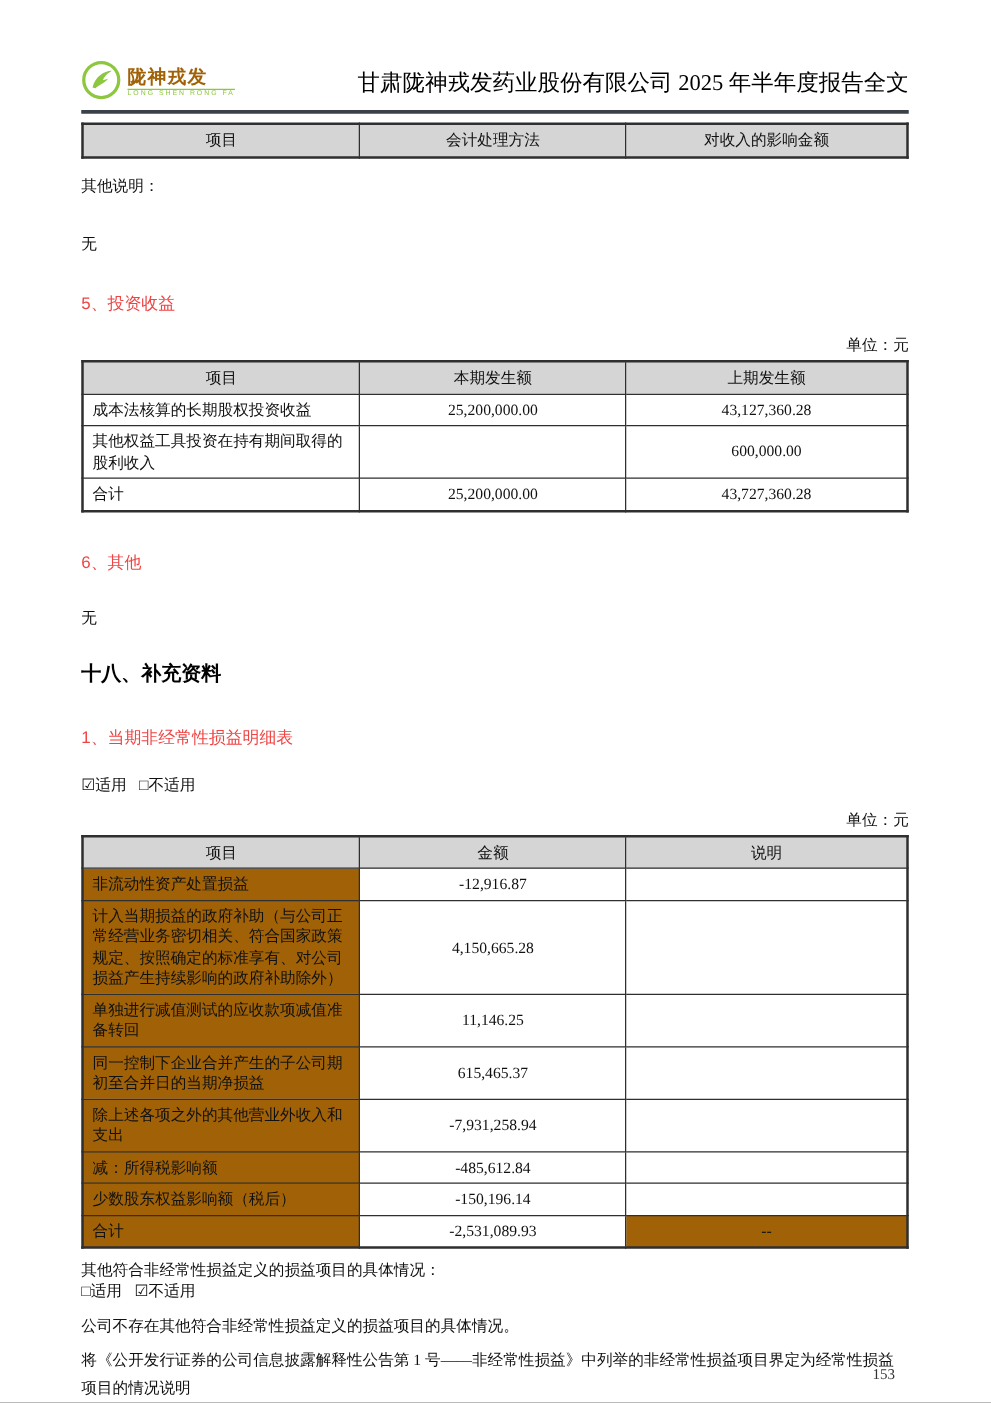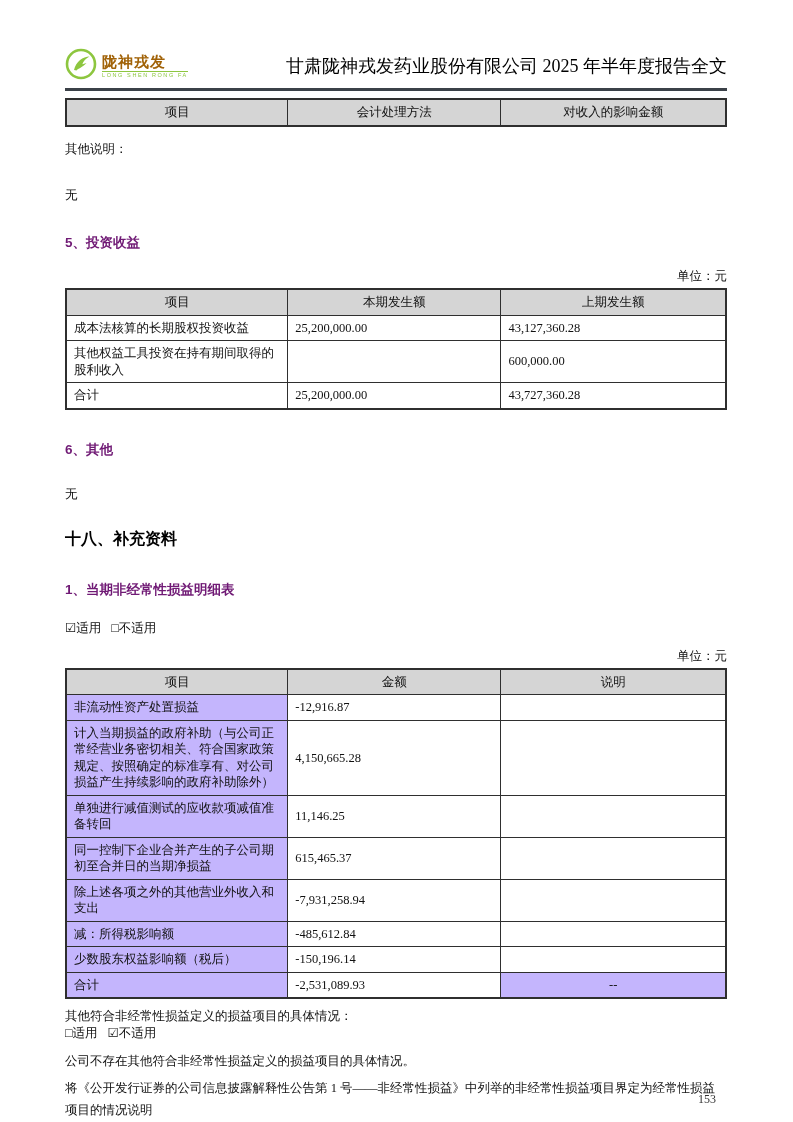--- a/index.html
+++ b/index.html
@@ -20,31 +20,31 @@
   .logo-texts { display:flex; flex-direction:column; line-height:1; }
   .logo-cn { font-family:"Liberation Sans","DejaVu Sans",sans-serif; font-weight:bold; font-size:15px; color:#a16207; letter-spacing:1px; }
   .logo-en { font-family:"Liberation Sans","DejaVu Sans",sans-serif; font-size:5.5px; color:#8dc63f; letter-spacing:1.6px; margin-top:2px; border-top:1px solid #8dc63f; padding-top:1px; }
   .hdr-title { font-size:18px; color:#000; }
   .hdr-rule { height:3px; background:#3b4148; margin-top:4px; }
 
   
   .body-txt { font-size:12.5px; line-height:1.3; }
   .unit { font-size:12.5px; text-align:right; margin-top:16px; margin-bottom:3px; }
   h2.sec { font-family:"Liberation Sans","DejaVu Sans",sans-serif; font-size:16px; font-weight:bold; color:#000; }
-  h3.sec { font-family:"Liberation Sans","DejaVu Sans",sans-serif; font-size:13.5px; font-weight:bold; color:#701a75; }
+  h3.sec { font-family:"Liberation Sans","DejaVu Sans",sans-serif; font-size:13.5px; font-weight:normal; color:#ef4444; }
   .check-line { font-size:12.5px; }
   .check-line span { margin-right:10px; }
 
   
   table.tbl { width:100%; border-collapse:collapse; table-layout:fixed; font-size:12.5px; border:2px solid #2f2f2f;padding-left:38px; }
   table.tbl th, table.tbl td { border:1px solid #2f2f2f; padding:4px 7px; line-height:1.32; vertical-align:middle; font-weight:normal; }
   table.tbl th { background:#d5d5d5; text-align:center; height:26px; }
-  td.num { text-align:left; padding-right:12px;font-family:Liberation Serif, serif; }
+  td.num { text-align:center; padding-right:12px;font-family:Liberation Serif, serif; }
   td.ctr { text-align:center; }
-  td.shade { background:#c4b5fd; }
+  td.shade { background:#a16207; }
   td.indent { padding-left:30px; }
   .col-a { width:33.6%; } .col-b { width:32.3%; } .col-c { width:34.1%; }
 
   .page-num { position:absolute; top:1092px; right:77px; font-size:12px; color:#333; }
 </style>
 </head>
 <body>
 
 <div class="page">
 

